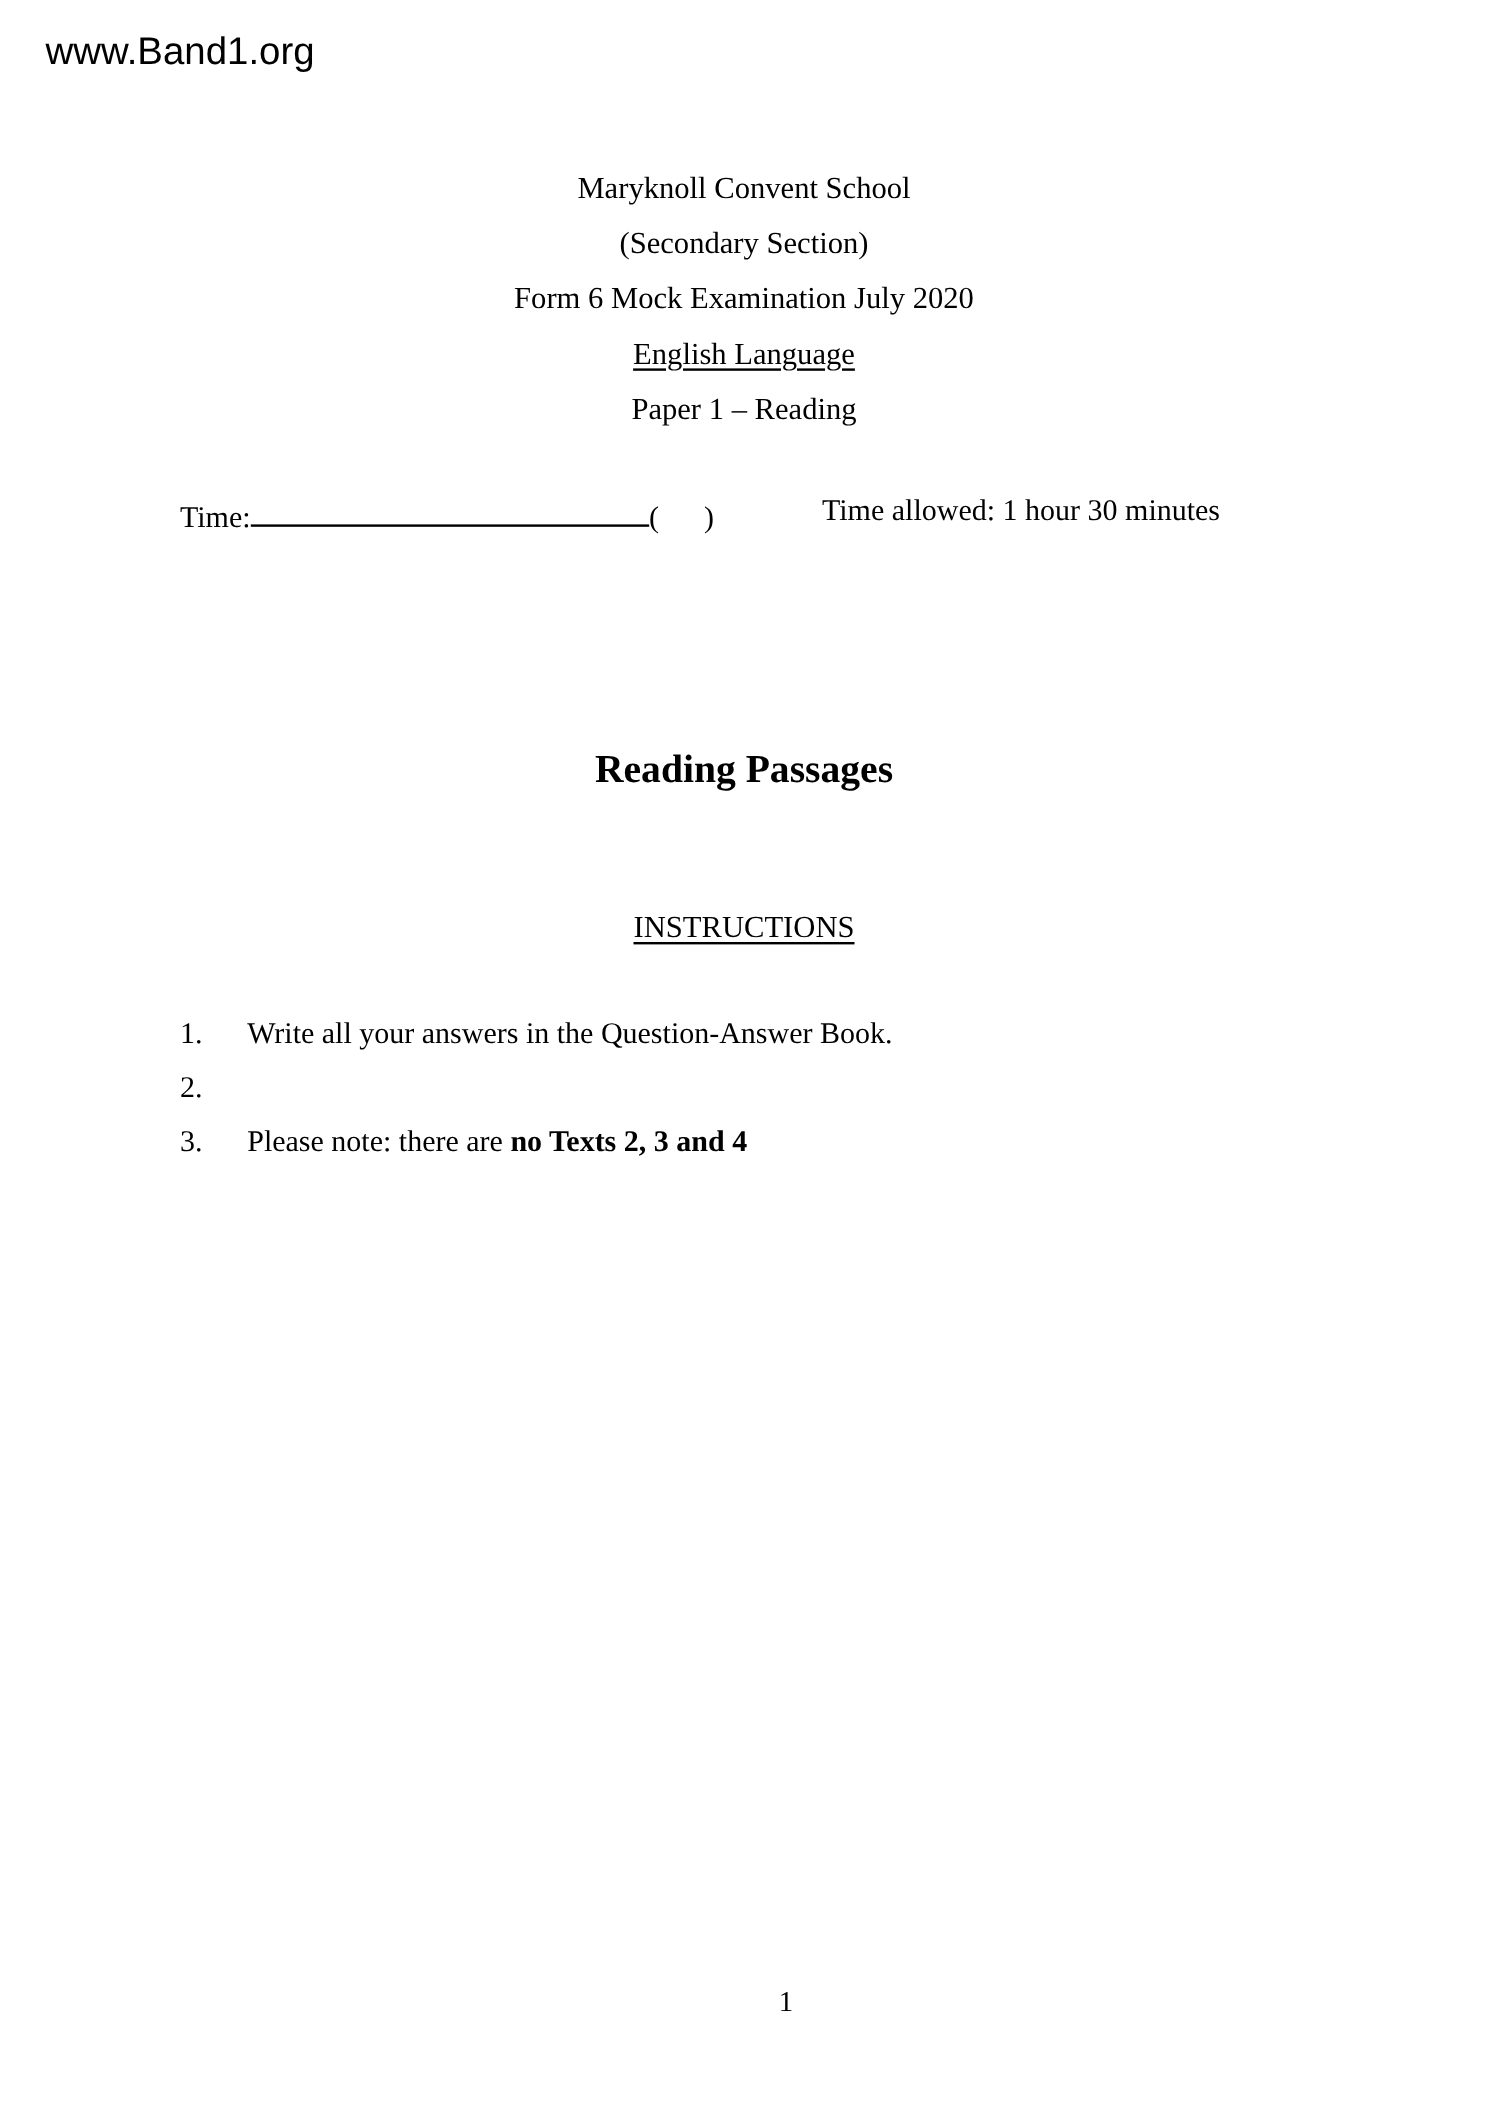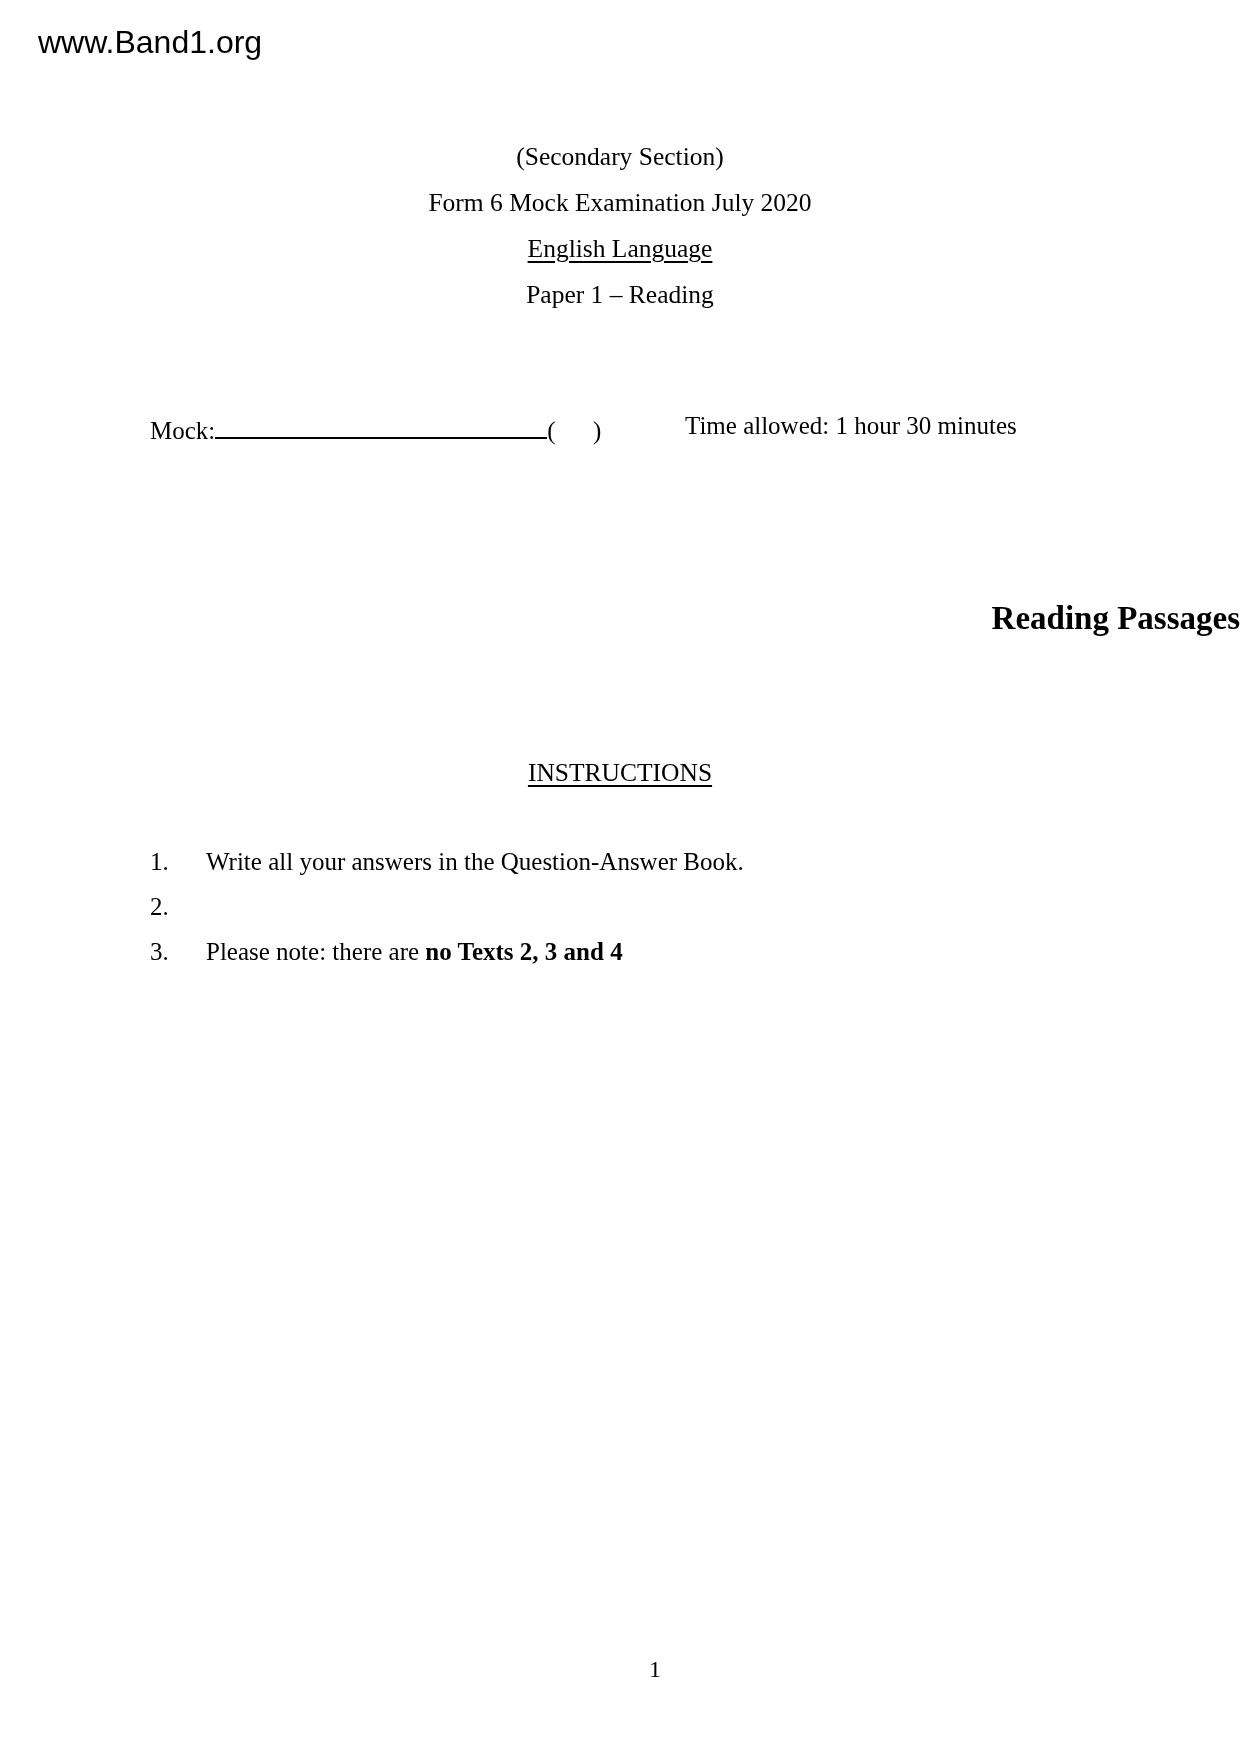--- a/index.html
+++ b/index.html
@@ -57,25 +57,25 @@
     vertical-align: baseline;
   }
   .info-right {
     position: absolute;
     left: 535px;
     top: 0;
     white-space: nowrap;
   }
   .doc-title {
     position: absolute;
-    top: 598px;
+    top: 622px;
     left: 0;
     width: 100%;
     margin: 0;
-    text-align: right;
+    text-align: center;
     font-size: 33px;
     font-weight: bold;
     line-height: 40px;
   }
   .instructions-heading {
     position: absolute;
     top: 758px;
     left: 0;
     width: 100%;
     margin: 0;
@@ -113,29 +113,30 @@
   }
 </style>
 </head>
 <body>
 
 <div class="page">
 
   <div class="watermark">www.Band1.org</div>
 
   <div class="exam-header">
+    <div>Maryknoll Convent School</div>
     <div>(Secondary Section)</div>
     <div>Form 6 Mock Examination July 2020</div>
     <div><span class="underlined">English Language</span></div>
     <div>Paper 1 – Reading</div>
   </div>
 
   <div class="info-block">
     <div class="info-row">
-      <span>Mock:</span><span class="name-underline"></span><span>(&nbsp;&nbsp;&nbsp;&nbsp;&nbsp;&nbsp;)</span>
+      <span>Time:</span><span class="name-underline"></span><span>(&nbsp;&nbsp;&nbsp;&nbsp;&nbsp;&nbsp;)</span>
       <span class="info-right">Time allowed: 1 hour 30 minutes</span>
     </div>
   </div>
 
   <h1 class="doc-title">Reading Passages</h1>
 
   <h2 class="instructions-heading"><span class="underlined">INSTRUCTIONS</span></h2>
 
   <div class="instructions-list">
     <div class="instruction-item">

